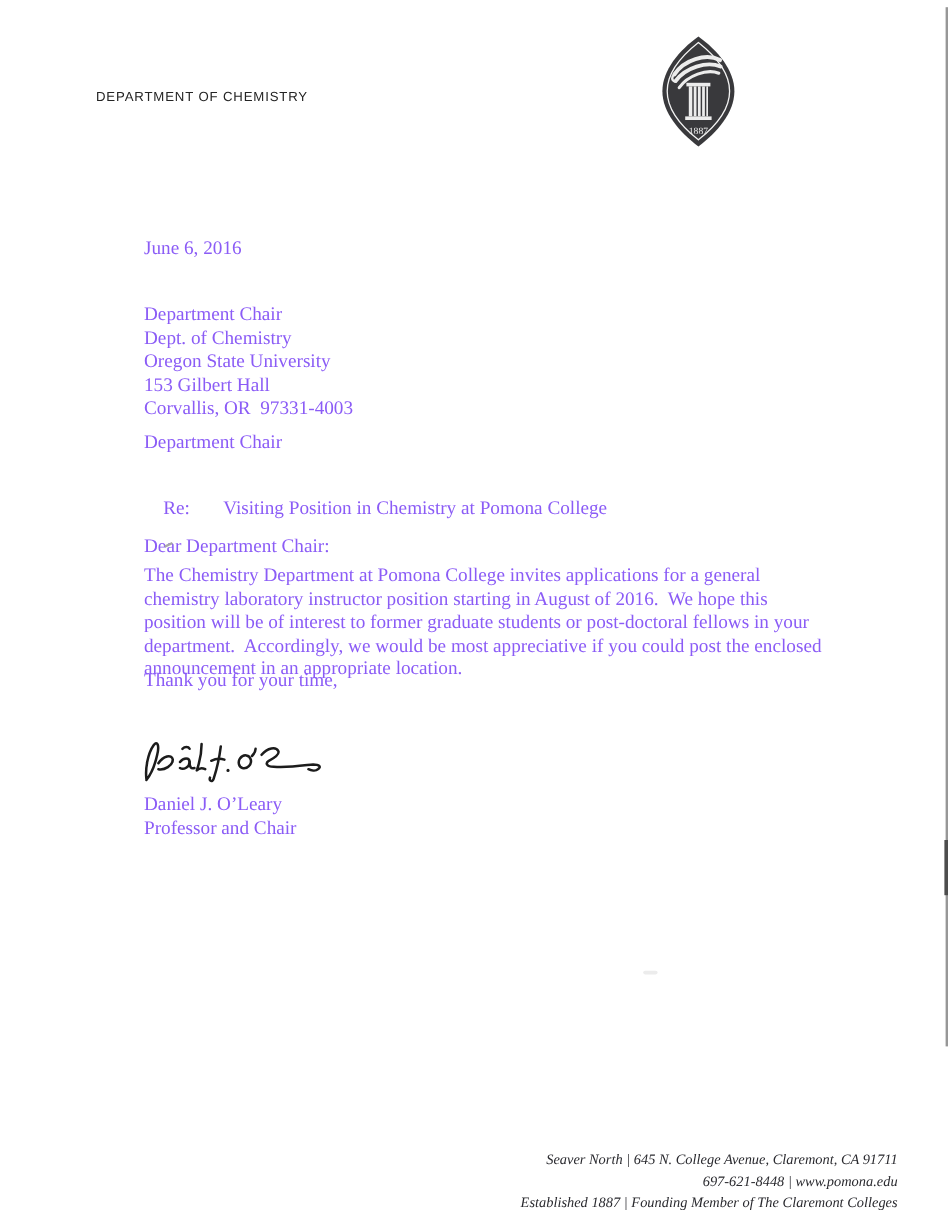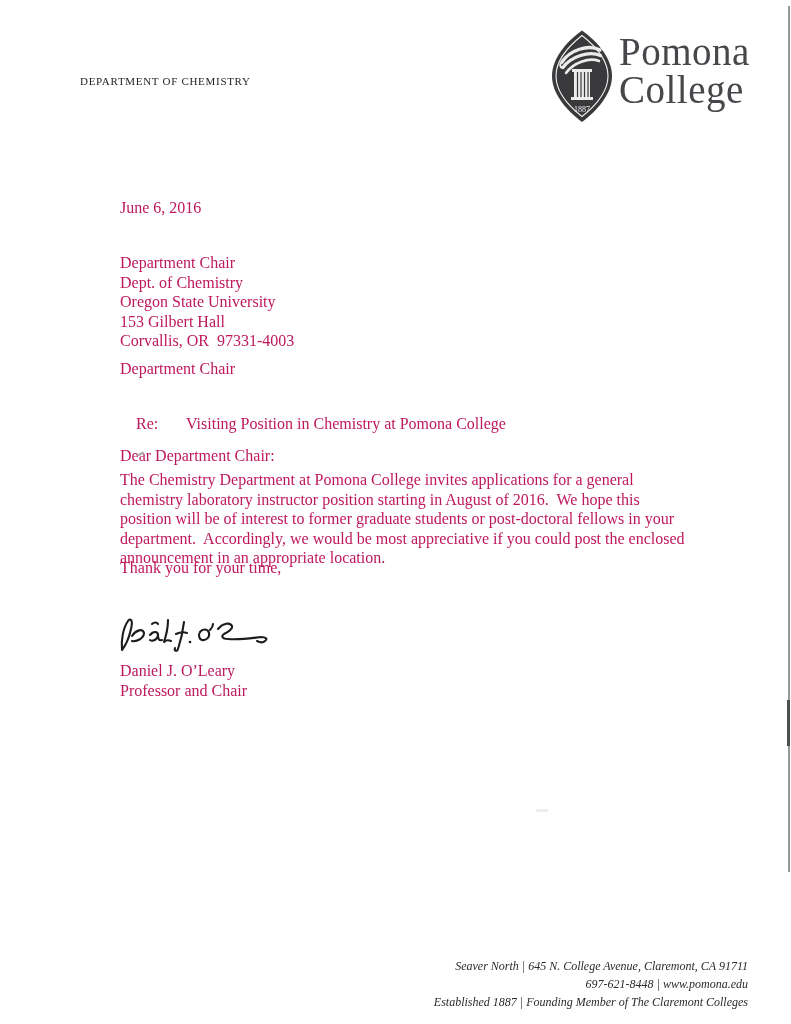--- a/index.html
+++ b/index.html
@@ -7,21 +7,21 @@
     position: relative;
     width: 791px;
     height: 1024px;
     background: #ffffff;
     overflow: hidden;
     font-family: "Liberation Serif", serif;
   }
   .dept-label {
     position: absolute;
     left: 80px; top: 75px;
-    font-family: Liberation Serif, serif;
+    font-family: Liberation Sans, sans-serif;
     font-size: 11px;
     letter-spacing: 0.7px;
     color: #242424;
     white-space: nowrap;
   }
   .logo-group { position: absolute; left: 545px; top: 29px; width: 230px; height: 95px; }
   .seal-svg { position: absolute; left: 0; top: 0; }
   .wordmark {
     position: absolute; left: 74px; top: 4px;
     font-family: "Liberation Serif", serif;
@@ -30,21 +30,21 @@
     color: #46464b;
     letter-spacing: 0.5px;
     white-space: nowrap;
   }
   .body-text {
     position: absolute;
     left: 120px;
     font-family: "Liberation Serif", serif;
     font-size: 16px;
     line-height: 19.5px;
-    color: #be185d;
+    color: #8b5cf6;
     white-space: pre-wrap;
   }
   .date-line   { top: 198px; }
   .recipient   { top: 253px; }
   .attention   { top: 359px; }
   .re-line     { top: 394px; }
   .re-label    { display: inline-block; width: 50px; }
   .salutation  { top: 446px; }
   .paragraph   { top: 470px; width: 575px; }
   .closing     { top: 558px; }
@@ -116,24 +116,20 @@
           <line x1="32.5" y1="43" x2="32.5" y2="68"></line>
           <line x1="36" y1="43" x2="36" y2="68"></line>
           <line x1="39.5" y1="43" x2="39.5" y2="68"></line>
           <line x1="43" y1="43" x2="43" y2="68"></line>
         </g>
         <rect x="26" y="68" width="22" height="3" fill="#ececec"></rect>
       </g>
 
       <text x="37" y="83" text-anchor="middle" font-family="Liberation Serif, serif" font-size="8" fill="#f0f0f0">1887</text>
     </svg>
-    <div class="wordmark">
-      <div>Pomona</div>
-      <div>College</div>
-    </div>
   </div>
 
   <div class="body-text date-line">June 6, 2016</div>
 
   <div class="body-text recipient">Department Chair
 Dept. of Chemistry
 Oregon State University
 153 Gilbert Hall
 Corvallis, OR  97331-4003</div>
 

